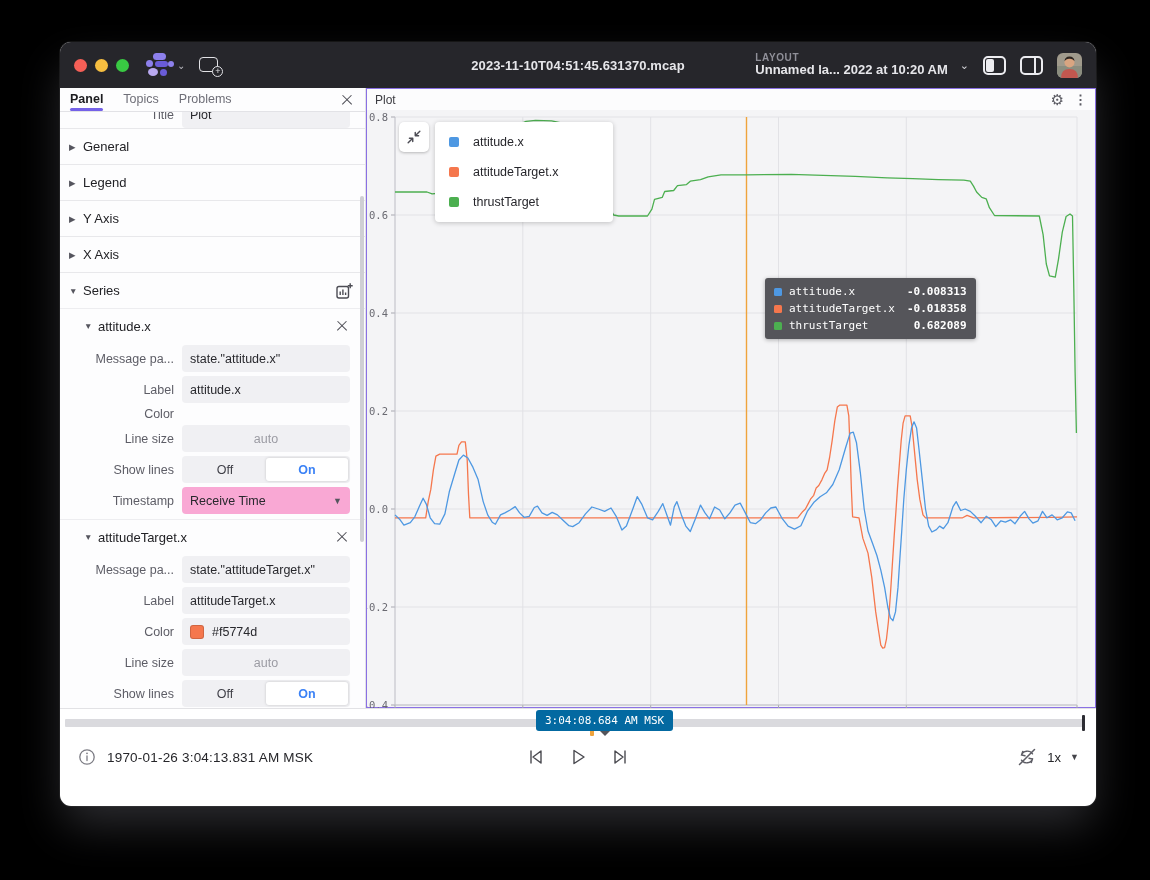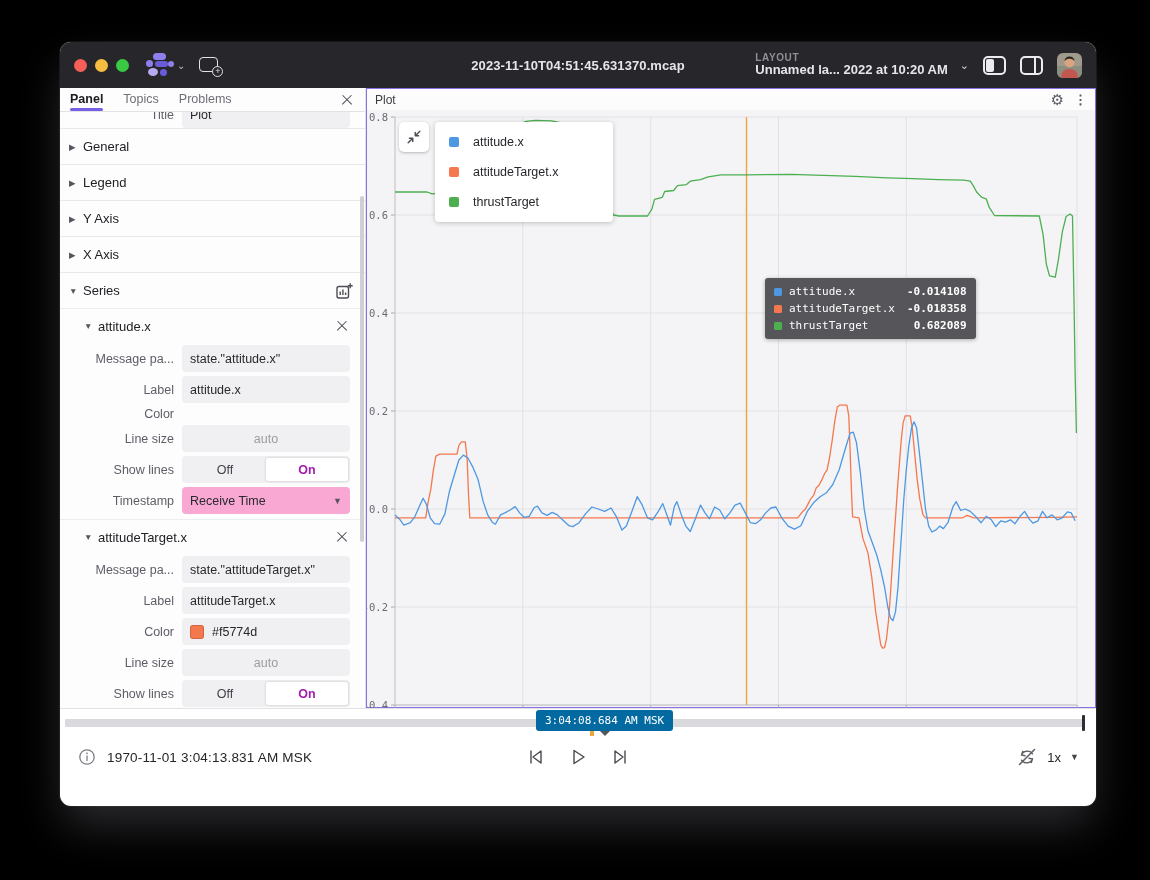--- a/index.html
+++ b/index.html
@@ -42,21 +42,21 @@
   .sb-scroll { position:absolute; top:24px; left:0; right:0; bottom:0; overflow:hidden; }
   .cutrow { height:16px; overflow:hidden; position:relative; }
   .cutrow .inner { position:absolute; top:-13px; left:0; right:0; }
   .frow { display:flex; align-items:center; padding:2px 15px 2px 0; }
   .flabel { width:122px; text-align:right; padding-right:8px; font-size:12.5px; color:#5d5d66; white-space:nowrap; overflow:hidden; text-overflow:ellipsis; flex:none; }
   .finput { flex:1; height:27px; background:#f0f0f3; border-radius:4px; display:flex; align-items:center; padding:0 8px; font-size:12.5px; color:#28282d; white-space:nowrap; overflow:hidden; }
   .finput.centerph { justify-content:center; color:#9b9ba3; }
   .swatch { width:14px; height:14px; border-radius:3px; margin-right:8px; flex:none; border:1px solid rgba(0,0,0,.15); }
   .seg { flex:1; height:27px; background:#f0f0f3; border-radius:4px; display:flex; padding:2px; font-size:12.5px; }
   .seg .opt { flex:1; display:flex; align-items:center; justify-content:center; color:#3f3f47; border-radius:3px; }
-  .seg .opt.sel { background:#fff; font-weight:700; color:#a21caf; box-shadow:0 0 3px rgba(0,0,0,.18); }
+  .seg .opt.sel { background:#fff; font-weight:700; color:#3b82f6; box-shadow:0 0 3px rgba(0,0,0,.18); }
   .finput.select { background:#f9a8d4; position:relative; }
   .dd-caret { margin-left:auto; color:#55555e; font-size:9px; }
   .secrow { height:36px; display:flex; align-items:center; padding:0 12px 0 9px; border-top:1px solid #e8e8eb; font-size:13px; color:#222226; font-weight:500; }
   .secrow:first-of-type { border-top:none; }
   .disc { width:14px; color:#55555e; font-size:8.5px; flex:none; }
   .series-node-head { height:34px; display:flex; align-items:center; padding:0 14px 0 24px; font-size:13px; color:#222226; font-weight:500; }
   .series-node { border-top:1px solid #ededf0; padding-bottom:3px; }
   .series-node:first-of-type { border-top:none; }
   .icon-btn { margin-left:auto; position:relative; width:18px; height:18px; }
   .sb-thumb { position:absolute; right:1px; top:108px; width:4px; height:346px; background:#cfcfd4; border-radius:2px; }
@@ -337,21 +337,21 @@
           <div class="legrow">
             <span class="legsw" style="background:#4caf50"></span>
             <span>thrustTarget</span>
           </div>
         </div>
 
         <div class="charttip">
           <div class="row">
             <span class="sw" style="background:#4e98e2"></span>
             <span class="lbl">attitude.x</span>
-            <span class="val">-0.014108</span>
+            <span class="val">-0.008313</span>
           </div>
           <div class="row">
             <span class="sw" style="background:#f5774d"></span>
             <span class="lbl">attitudeTarget.x</span>
             <span class="val">-0.018358</span>
           </div>
           <div class="row">
             <span class="sw" style="background:#4caf50"></span>
             <span class="lbl">thrustTarget</span>
             <span class="val">0.682089</span>
@@ -366,21 +366,21 @@
       <div class="scrubtrack"></div>
       <div class="scrub-hover" id="scrub-hover" style="left: 530.034px;"></div>
       <div class="scrub-playhead" id="scrub-playhead" style="left: 1022px;"></div>
     </div>
     <div class="controls">
       <svg width="20" height="20" viewBox="0 0 20 20" fill="none" stroke="#7c7c84" stroke-width="1.3">
         <circle cx="10" cy="10" r="7.2"></circle>
         <path d="M10 9 v4.5" stroke-linecap="round"></path>
         <circle cx="10" cy="6.3" r="0.9" fill="#7c7c84" stroke="none"></circle>
       </svg>
-      <span class="ts">1970-11-01 3:04:13.831 AM MSK</span>
+      <span class="ts">1970-01-26 3:04:13.831 AM MSK</span>
       <div class="transport">
         <svg width="22" height="22" viewBox="0 0 22 22" fill="none" stroke="#4a4a50" stroke-width="1.4" stroke-linejoin="round">
           <path d="M7 4.5 V17.5 M17 5 L9 11 L17 17 Z"></path>
         </svg>
         <svg width="22" height="22" viewBox="0 0 22 22" fill="none" stroke="#4a4a50" stroke-width="1.4" stroke-linejoin="round">
           <path d="M7 4.5 L17 11 L7 17.5 Z"></path>
         </svg>
         <svg width="22" height="22" viewBox="0 0 22 22" fill="none" stroke="#4a4a50" stroke-width="1.4" stroke-linejoin="round">
           <path d="M5 5 L13 11 L5 17 Z M15 4.5 V17.5"></path>
         </svg>

